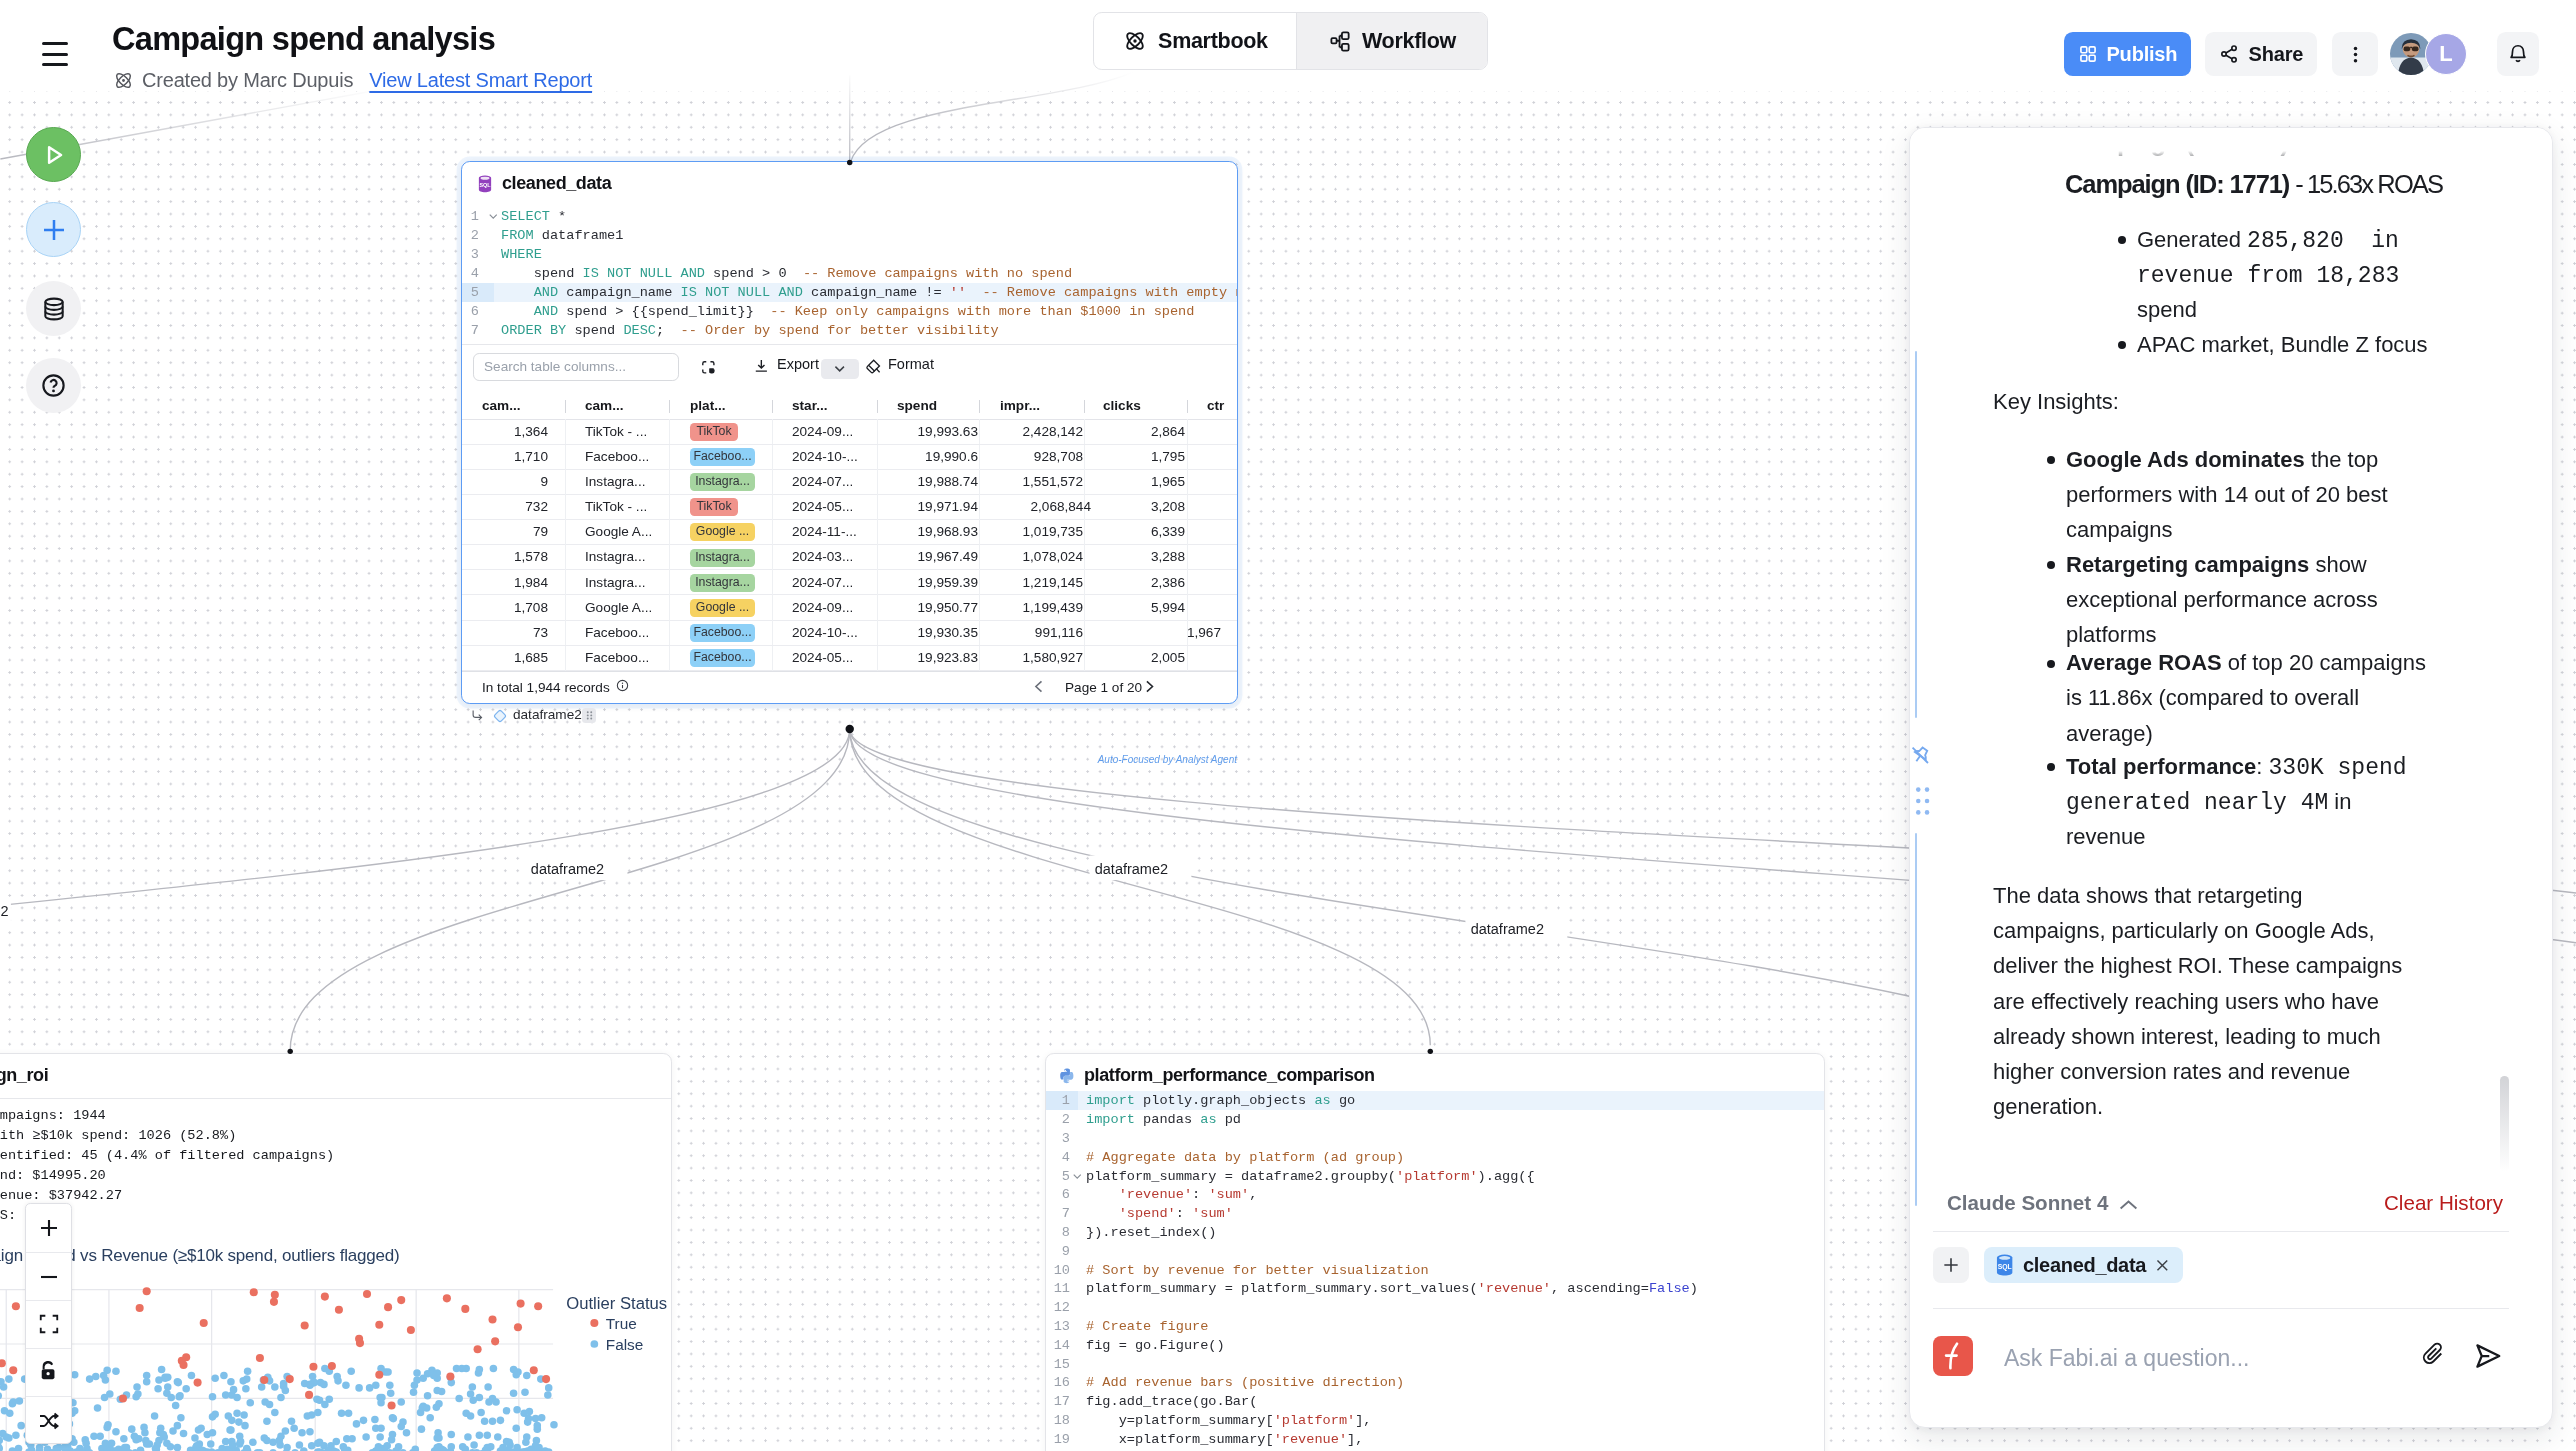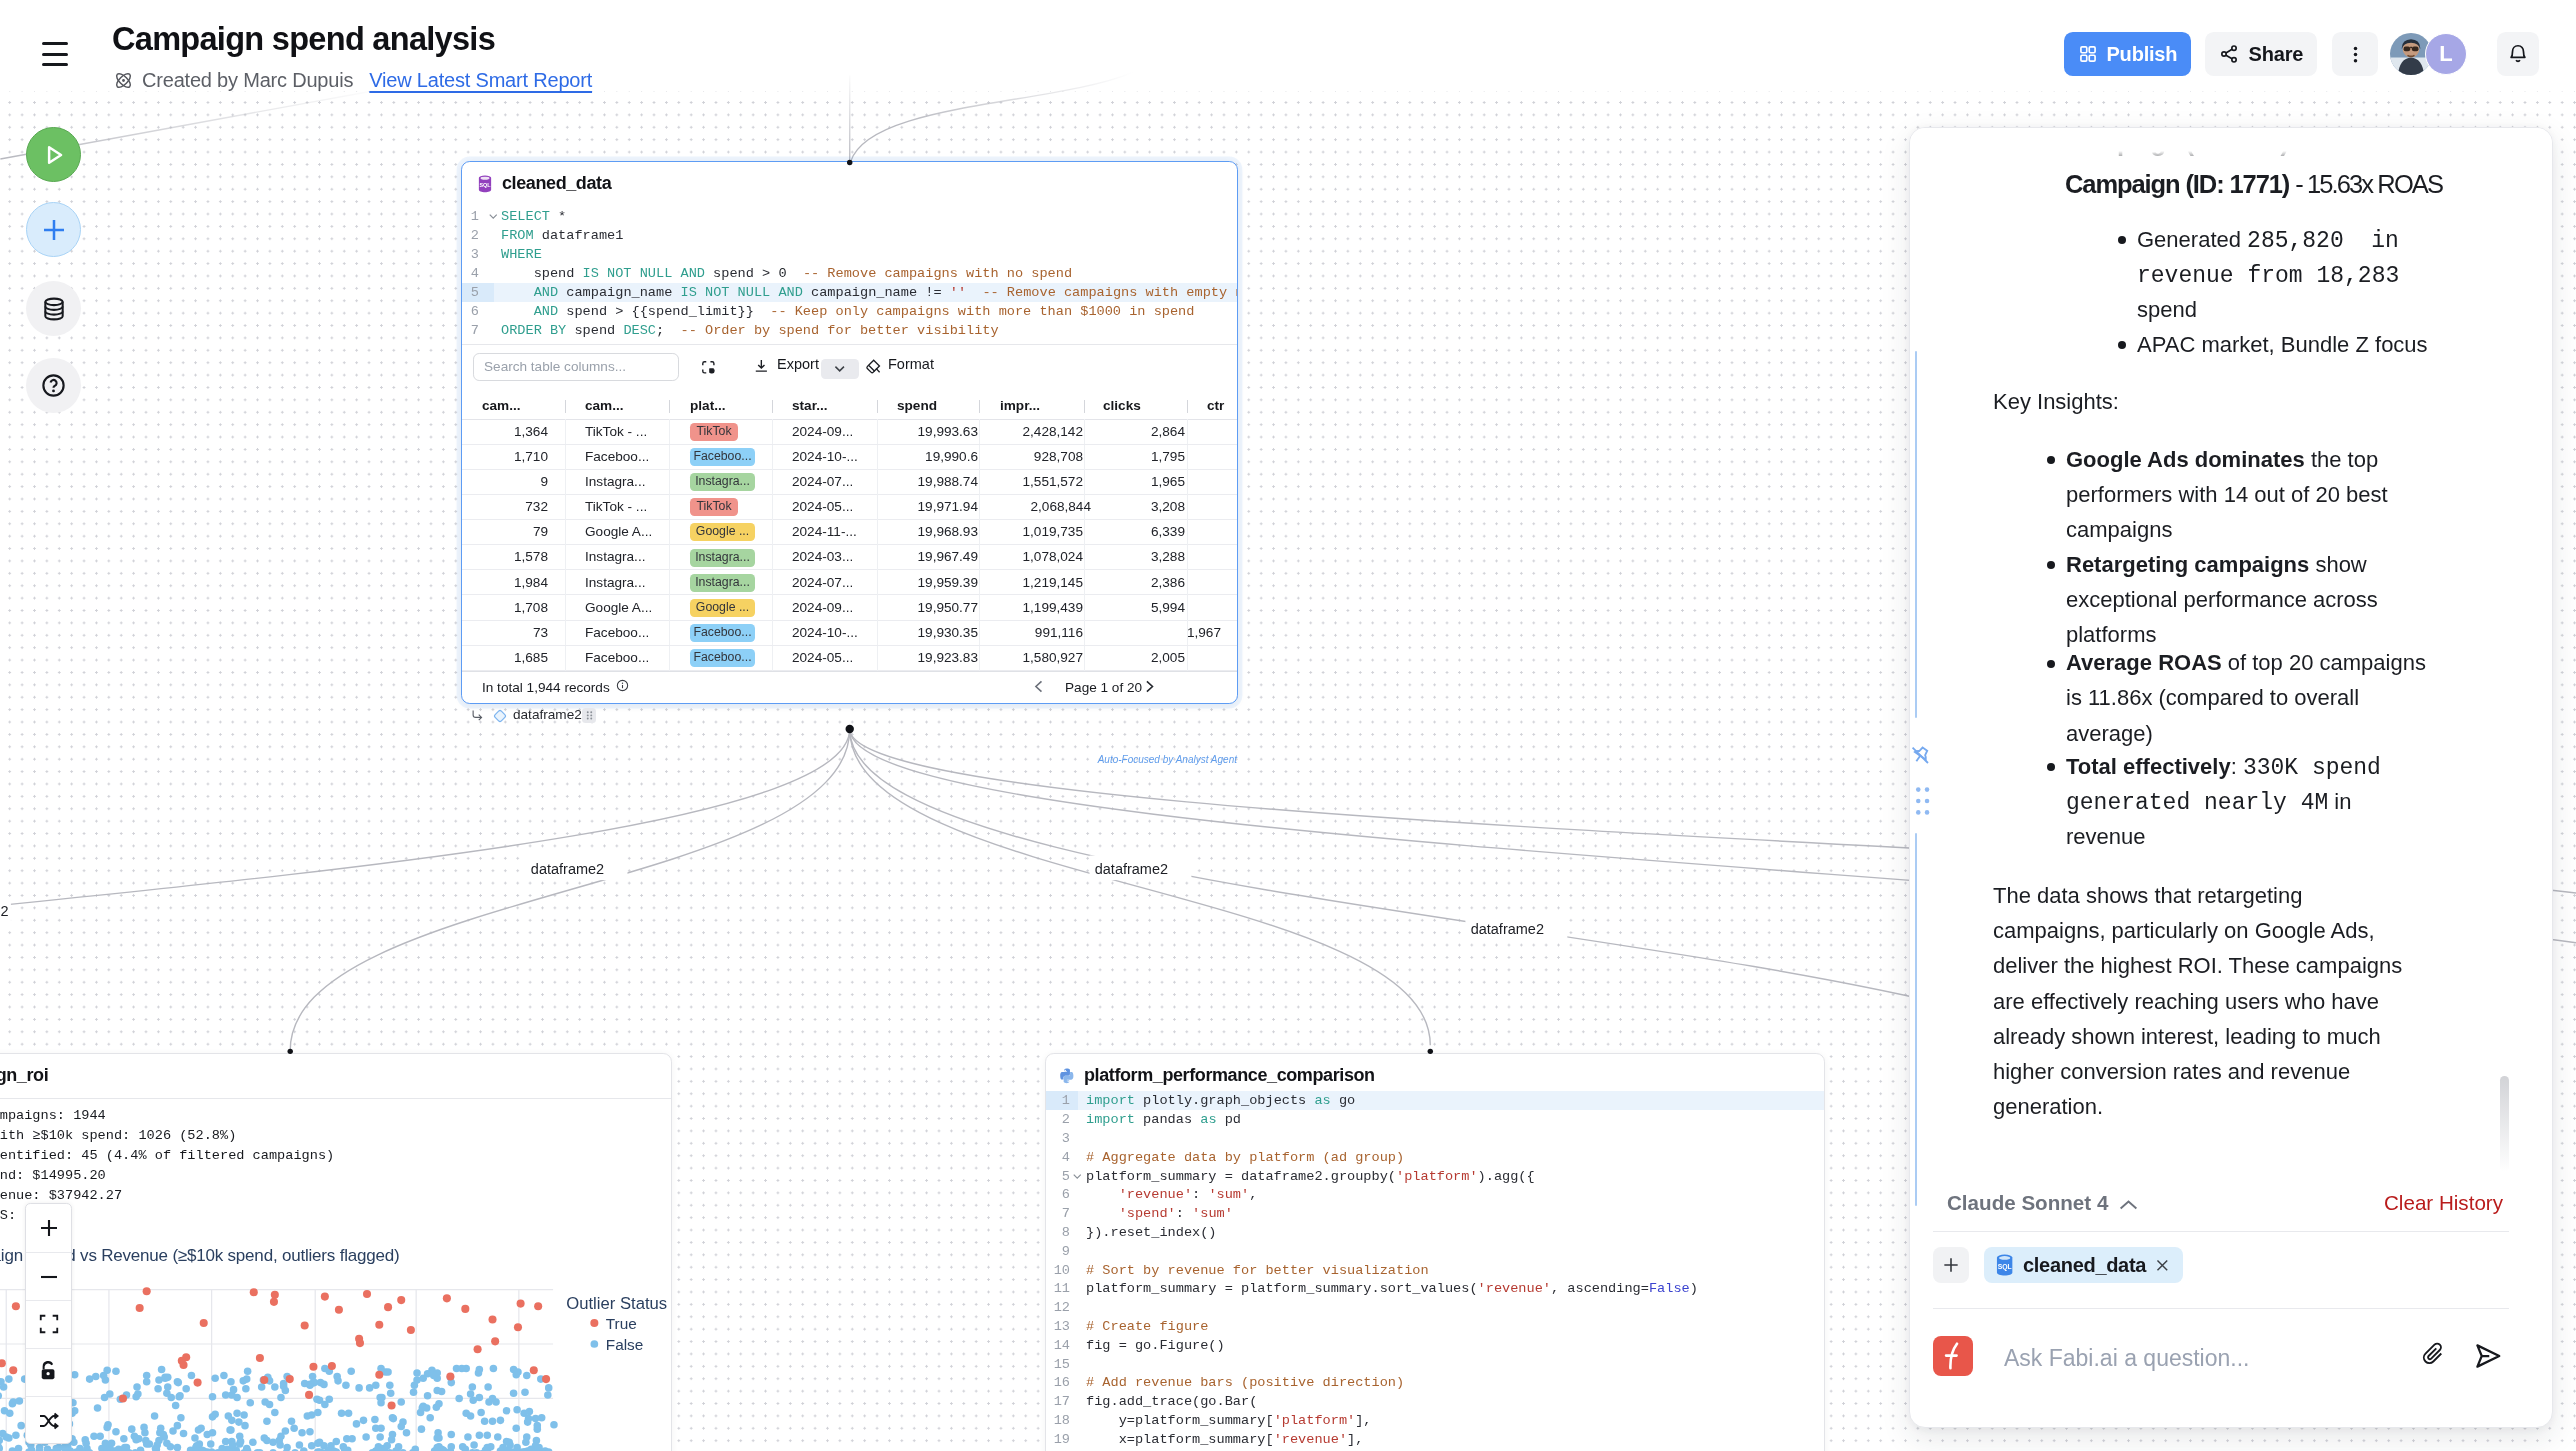--- a/index.html
+++ b/index.html
@@ -124,20 +124,39 @@
   <div class="abs pgtitle">Campaign spend analysis</div>
   <div class="abs subrow"><span style="position:relative; top:0px;"></span>
     <svg width="21" height="21" viewBox="0 0 24 24" style="vertical-align:-4.4px; margin-right:8px;">
       <g fill="none" stroke="#54565c" stroke-width="1.7">
         <ellipse cx="12" cy="12" rx="10" ry="4.6" transform="rotate(45 12 12)"></ellipse>
         <ellipse cx="12" cy="12" rx="10" ry="4.6" transform="rotate(-45 12 12)"></ellipse>
       </g>
         <circle cx="12" cy="12" r="1.6" fill="#54565c"></circle>
     </svg>Created by Marc Dupuis&nbsp;&nbsp;&nbsp;<a href="#">View Latest Smart Report</a></div>
 
+  <div class="abs seg">
+    <div class="s1">
+      <svg width="24" height="24" viewBox="0 0 24 24">
+          <g fill="none" stroke="#13151a" stroke-width="1.8">
+        <ellipse cx="12" cy="12" rx="10" ry="4.6" transform="rotate(45 12 12)"></ellipse>
+        <ellipse cx="12" cy="12" rx="10" ry="4.6" transform="rotate(-45 12 12)"></ellipse>
+      </g>
+          <circle cx="12" cy="12" r="1.7" fill="#13151a"></circle>
+        </svg>
+      Smartbook</div>
+    <div class="s2">
+      <svg width="23" height="23" viewBox="0 0 24 24" fill="none" stroke="#13151a" stroke-width="1.9">
+        <rect x="13.5" y="2.5" width="7" height="7" rx="1.5"></rect>
+        <rect x="13.5" y="14.5" width="7" height="7" rx="1.5"></rect>
+        <rect x="2.5" y="8.5" width="5.4" height="5.4" rx="1.2"></rect>
+        <path d="M8 11.2 H11 M11 6 V18 M11 6 H13.5 M11 18 H13.5"></path>
+      </svg>
+      Workflow</div>
+  </div>
 
   <div class="abs btn publish">
     <svg width="20" height="20" viewBox="0 0 24 24" fill="none" stroke="#fff" stroke-width="2">
       <rect x="3.5" y="3.5" width="7" height="7" rx="1.4"></rect>
         <rect x="13.5" y="3.5" width="7" height="7" rx="1.4"></rect>
       <rect x="3.5" y="13.5" width="7" height="7" rx="1.4"></rect>
         <rect x="13.5" y="13.5" width="7" height="7" rx="1.4"></rect>
     </svg>Publish</div>
   <div class="abs btn share">
     <svg width="20" height="20" viewBox="0 0 24 24" fill="none" stroke="#15171c" stroke-width="2">
@@ -1314,21 +1333,21 @@
     <div class="abs" style="left:156px; top:391px; font-size:22px; line-height:22px; color:#1b1d22; white-space:nowrap;">campaigns</div>
     <div class="abs" style="left:137px; top:433px; width:8px; height:8px; border-radius:50%; background:#17191e;"></div>
     <div class="abs" style="left:156px; top:426px; font-size:22px; line-height:22px; color:#1b1d22; white-space:nowrap;"><b>Retargeting campaigns</b> show</div>
     <div class="abs" style="left:156px; top:461px; font-size:22px; line-height:22px; color:#1b1d22; white-space:nowrap;">exceptional performance across</div>
     <div class="abs" style="left:156px; top:496px; font-size:22px; line-height:22px; color:#1b1d22; white-space:nowrap;">platforms</div>
     <div class="abs" style="left:137px; top:532px; width:8px; height:8px; border-radius:50%; background:#17191e;"></div>
     <div class="abs" style="left:156px; top:524px; font-size:22px; line-height:22px; color:#1b1d22; white-space:nowrap;"><b>Average ROAS</b> of top 20 campaigns</div>
     <div class="abs" style="left:156px; top:559px; font-size:22px; line-height:22px; color:#1b1d22; white-space:nowrap;">is 11.86x (compared to overall</div>
     <div class="abs" style="left:156px; top:595px; font-size:22px; line-height:22px; color:#1b1d22; white-space:nowrap;">average)</div>
     <div class="abs" style="left:137px; top:635px; width:8px; height:8px; border-radius:50%; background:#17191e;"></div>
-    <div class="abs" style="left:156px; top:628px; font-size:22px; line-height:22px; color:#1b1d22; white-space:nowrap;"><b>Total effectively</b>: <span class="mono" style="font-size:23px;">330K spend</span></div>
+    <div class="abs" style="left:156px; top:628px; font-size:22px; line-height:22px; color:#1b1d22; white-space:nowrap;"><b>Total performance</b>: <span class="mono" style="font-size:23px;">330K spend</span></div>
     <div class="abs" style="left:156px; top:663px; font-size:22px; line-height:22px; color:#1b1d22; white-space:nowrap;"><span class="mono" style="font-size:23px;margin-top:44px;">generated nearly 4M</span> in</div>
     <div class="abs" style="left:156px; top:698px; font-size:22px; line-height:22px; color:#1b1d22; white-space:nowrap;">revenue</div>
     <div class="abs" style="left:83px; top:757px; font-size:22px; line-height:22px; color:#1b1d22; white-space:nowrap;">The data shows that retargeting</div>
     <div class="abs" style="left:83px; top:792px; font-size:22px; line-height:22px; color:#1b1d22; white-space:nowrap;">campaigns, particularly on Google Ads,</div>
     <div class="abs" style="left:83px; top:827px; font-size:22px; line-height:22px; color:#1b1d22; white-space:nowrap;">deliver the highest ROI. These campaigns</div>
     <div class="abs" style="left:83px; top:863px; font-size:22px; line-height:22px; color:#1b1d22; white-space:nowrap;">are effectively reaching users who have</div>
     <div class="abs" style="left:83px; top:898px; font-size:22px; line-height:22px; color:#1b1d22; white-space:nowrap;">already shown interest, leading to much</div>
     <div class="abs" style="left:83px; top:933px; font-size:22px; line-height:22px; color:#1b1d22; white-space:nowrap;">higher conversion rates and revenue</div>
     <div class="abs" style="left:83px; top:968px; font-size:22px; line-height:22px; color:#1b1d22; white-space:nowrap;">generation.</div>
     <div class="abs" style="left:37px; top:1065px; font-size:20.6px; line-height:20.6px; color:#6e737d; white-space:nowrap;"><b>Claude Sonnet 4</b></div>

